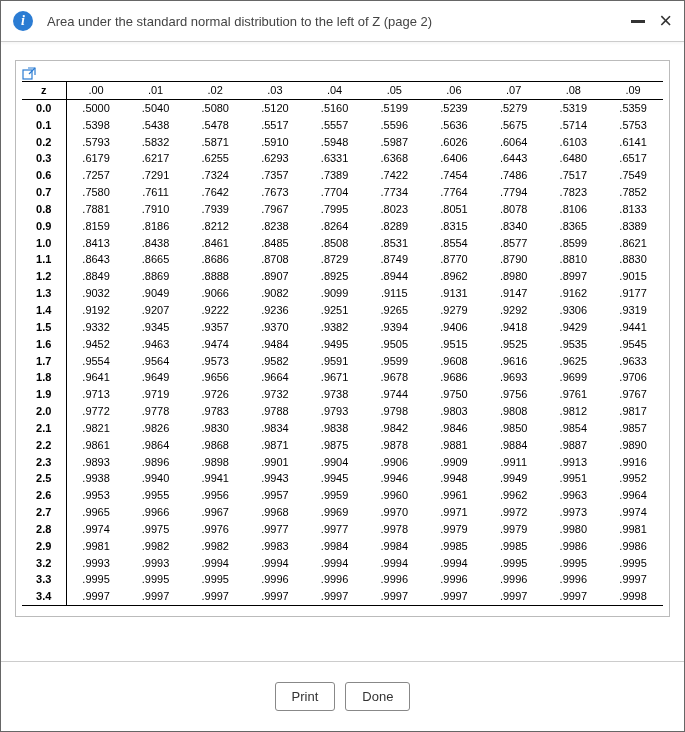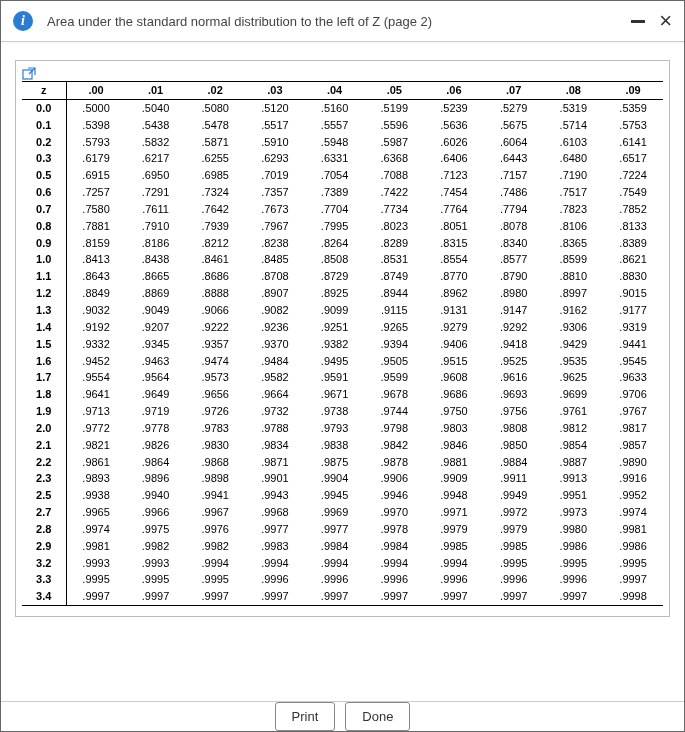--- a/index.html
+++ b/index.html
@@ -73,34 +73,34 @@
     table-layout: fixed;
   }
   .ztable th, .ztable td {
     text-align: center;
     padding: 1px 0;
     line-height: 1.35;
   }
   .ztable thead th {
     border-top: 1px solid #000;
     border-bottom: 1px solid #000;
-    font-weight: bold;
+    font-weight: normal;
   }
   .ztable .z-col {
     border-right: 1px solid #000;
     font-weight: bold;
     width: 44px;
   }
   .ztable tbody tr:last-child td,
   .ztable tbody tr:last-child th {
     border-bottom: 1px solid #000;
   }
   .footer-bar {
     border-top: 1px solid #ccc;
-    padding: 0 0;
+    padding: 20px 0;
     display: flex;
     justify-content: center;
     gap: 10px;
   }
   .btn {
     border: 1px solid #888;
     background: #fff;
     border-radius: 3px;
     padding: 6px 16px;
     font-size: 13px;
@@ -192,33 +192,20 @@
             <td>.6255</td>
             <td>.6293</td>
             <td>.6331</td>
             <td>.6368</td>
             <td>.6406</td>
             <td>.6443</td>
             <td>.6480</td>
             <td>.6517</td>
           </tr>
           <tr>
-            <th class="z-col">0.5</th>
-            <td>.6915</td>
-            <td>.6950</td>
-            <td>.6985</td>
-            <td>.7019</td>
-            <td>.7054</td>
-            <td>.7088</td>
-            <td>.7123</td>
-            <td>.7157</td>
-            <td>.7190</td>
-            <td>.7224</td>
-          </tr>
-          <tr>
             <th class="z-col">0.6</th>
             <td>.7257</td>
             <td>.7291</td>
             <td>.7324</td>
             <td>.7357</td>
             <td>.7389</td>
             <td>.7422</td>
             <td>.7454</td>
             <td>.7486</td>
             <td>.7517</td>
@@ -452,20 +439,33 @@
             <td>.9941</td>
             <td>.9943</td>
             <td>.9945</td>
             <td>.9946</td>
             <td>.9948</td>
             <td>.9949</td>
             <td>.9951</td>
             <td>.9952</td>
           </tr>
           <tr>
+            <th class="z-col">2.6</th>
+            <td>.9953</td>
+            <td>.9955</td>
+            <td>.9956</td>
+            <td>.9957</td>
+            <td>.9959</td>
+            <td>.9960</td>
+            <td>.9961</td>
+            <td>.9962</td>
+            <td>.9963</td>
+            <td>.9964</td>
+          </tr>
+          <tr>
             <th class="z-col">2.7</th>
             <td>.9965</td>
             <td>.9966</td>
             <td>.9967</td>
             <td>.9968</td>
             <td>.9969</td>
             <td>.9970</td>
             <td>.9971</td>
             <td>.9972</td>
             <td>.9973</td>

